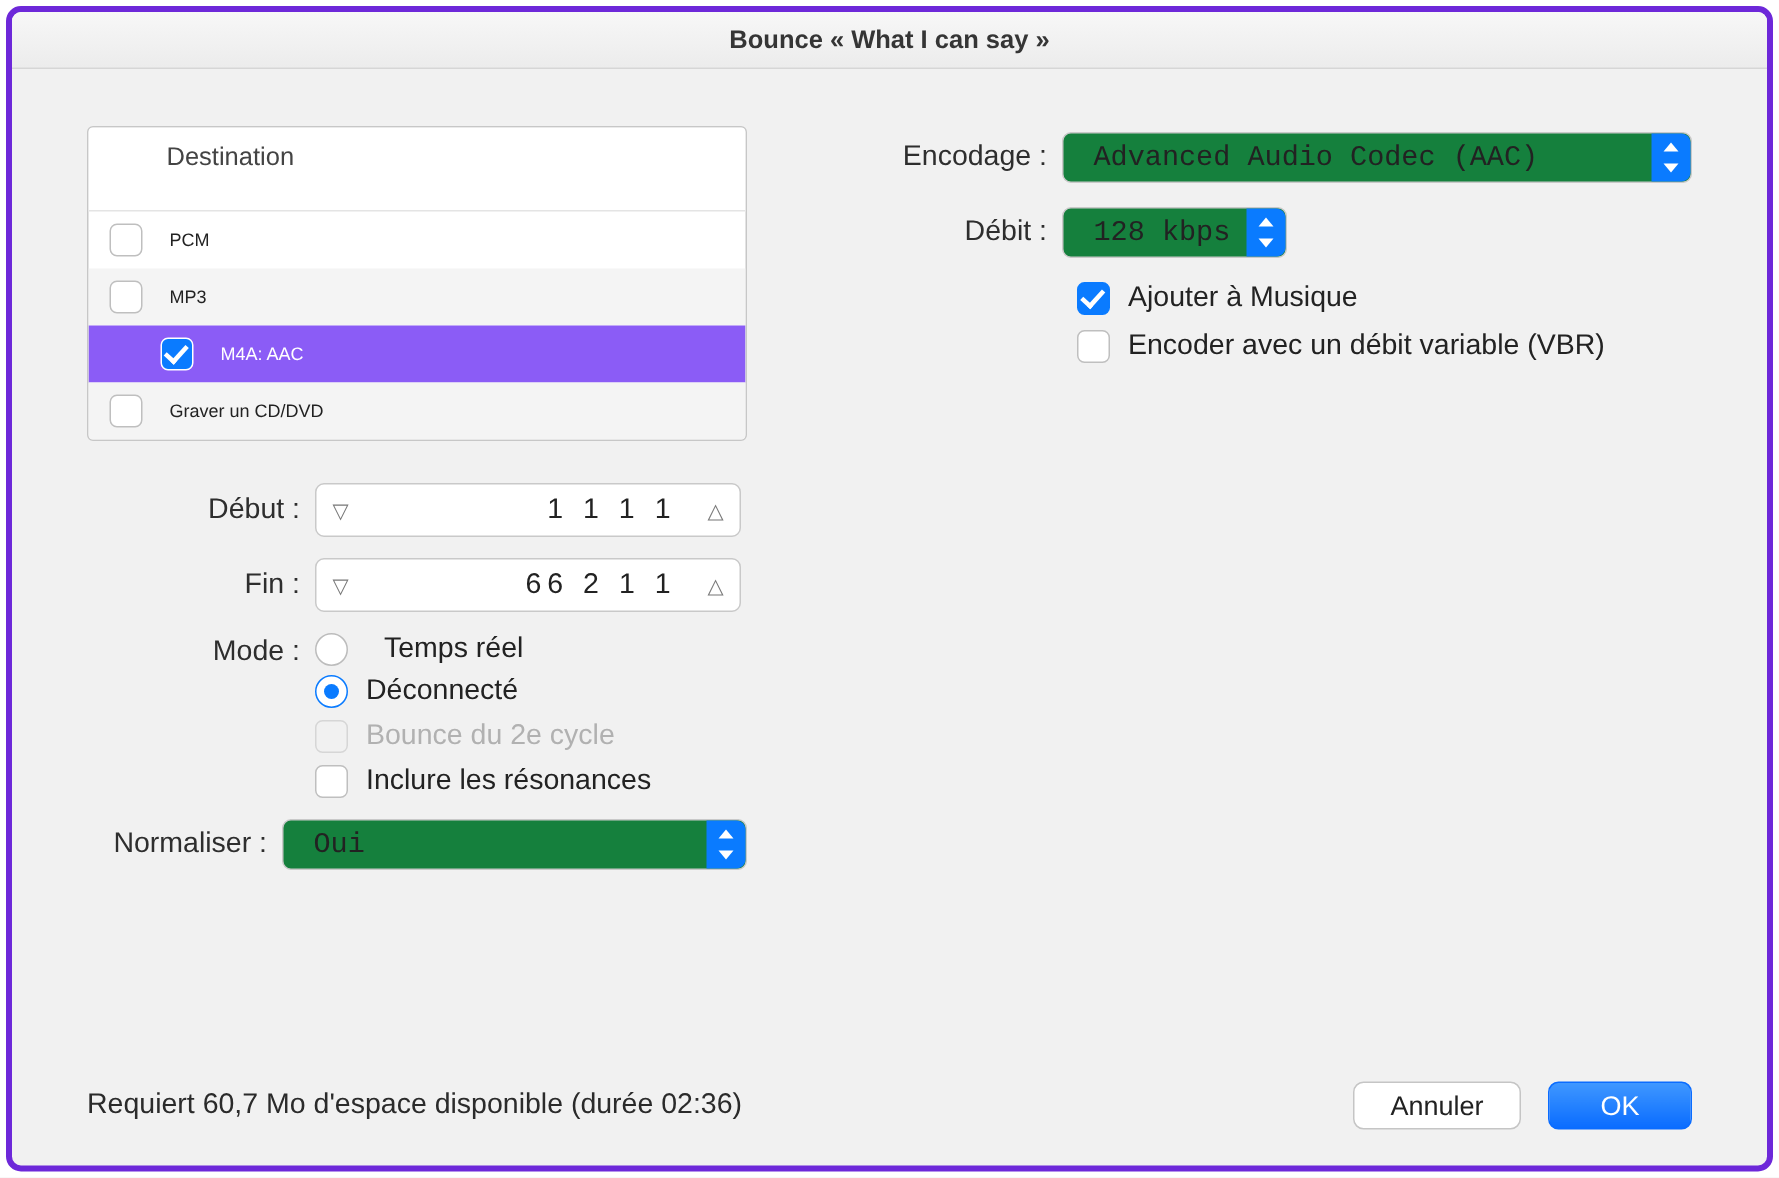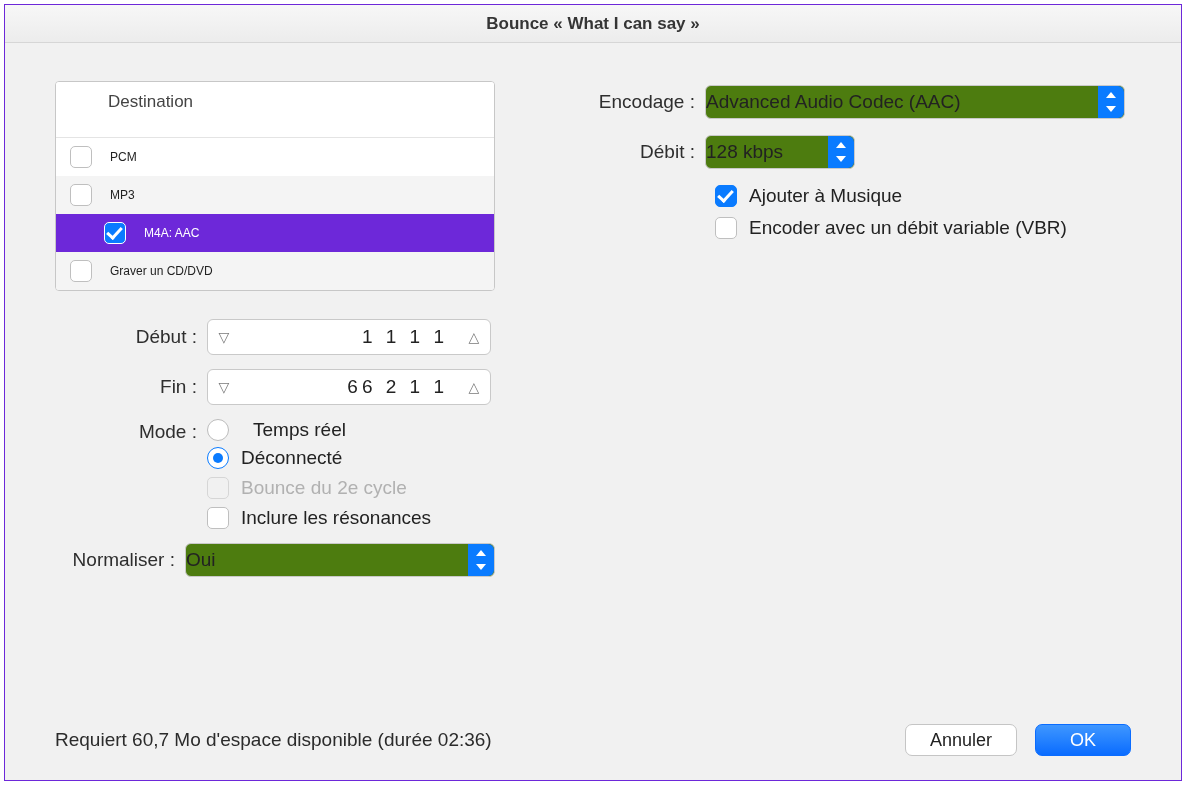--- a/index.html
+++ b/index.html
@@ -9,22 +9,22 @@
     font-size: 17px;
     color: #222;
     background: #fff;
     width: 1186px;
     height: 785px;
   }
   .window {
     position: absolute;
     left: 4px; top: 4px;
     width: 1178px; height: 777px;
-    border: 1px solid #6d28d9;
-    border-radius: 0;
+    border: 4px solid #6d28d9;
+    border-radius: 10px;
     background: #f1f1f1;
     box-shadow: 0 1px 0 rgba(255,255,255,0.7) inset;
     overflow: hidden;
   }
   .titlebar {
     height: 38px;
     border-bottom: 1px solid #d6d6d6;
     text-align: center;
     line-height: 38px;
     font-weight: 600;
@@ -58,21 +58,21 @@
     border-bottom: 1px solid #e4e4e4;
   }
   .dest-row {
     display: flex;
     align-items: center;
     height: 38px;
     padding-left: 14px;
     font-size: 12px;
   }
   .dest-row.alt { background: #f4f4f4; }
-  .dest-row.selected { background: #6d28d9; color: #fff; padding-left: 48px; }
+  .dest-row.selected { background: #8b5cf6; color: #fff; padding-left: 48px; }
   .dest-row .chk {
     width: 22px; height: 22px;
     border: 1px solid #bfbfbf;
     border-radius: 5px;
     background: #fff;
     margin-right: 18px;
     flex: none;
     position: relative;
   }
   .dest-row.selected .chk,
@@ -150,21 +150,21 @@
     background:#fff; margin-right:12px; position:relative; flex:none;
   }
   .chk-label { font-size: 19px; }
   .disabled { color:#b1b1b1; }
   .disabled .checkbox { background:#f1f1f1; border-color:#d6d6d6; }
 
   
   .popup {
     display:flex; align-items:center;
     height: 34px; border:1px solid #c9c9c9; border-radius:6px;
-    background:#4d7c0f; padding-left:0; position:relative;
+    background:#15803d; padding-left:20px; position:relative;font-family:Liberation Mono, monospace;
   }
   .popup .popup-text { flex:1; font-size:19px; }
   .popup .popup-btn {
     width:26px; height:100%;
     background:#0a7bff; border-radius:0 6px 6px 0;
     position:relative; flex:none;
   }
   .popup .popup-btn::before,
   .popup .popup-btn::after {
     content:""; position:absolute; left:8px;

